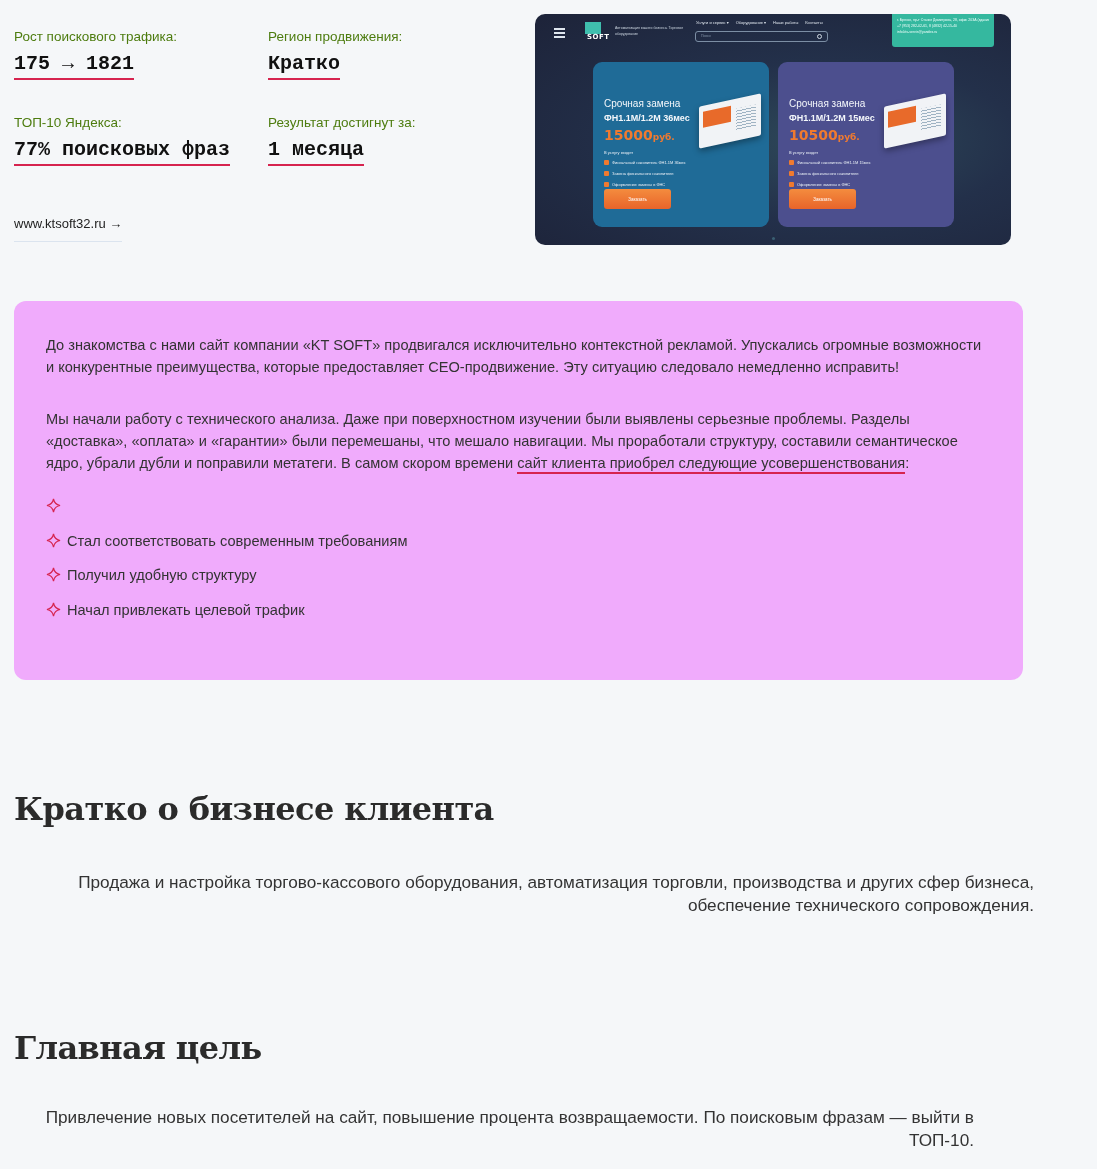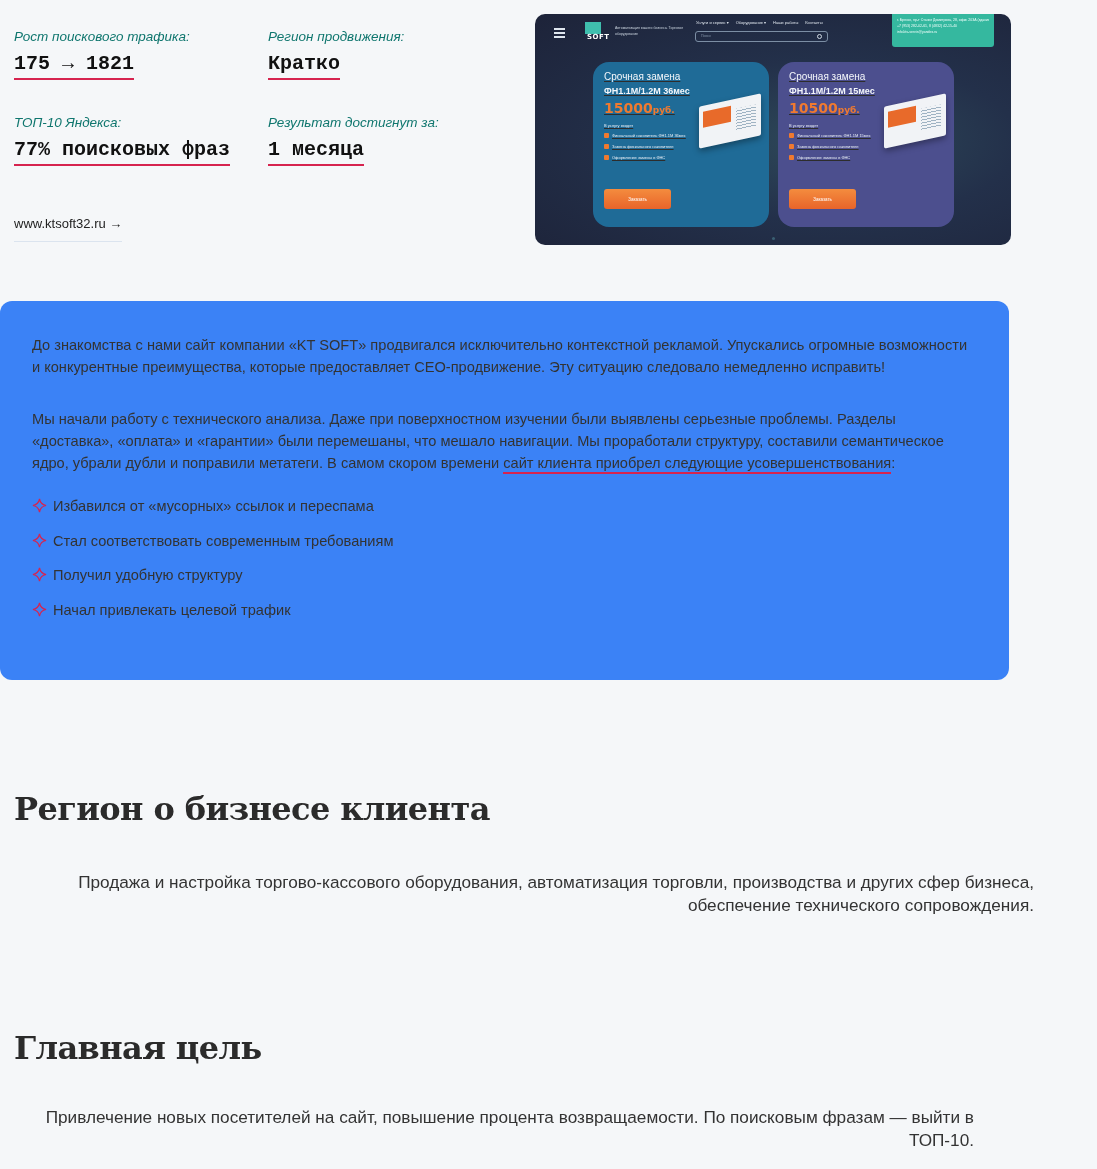--- a/index.html
+++ b/index.html
@@ -1,58 +1,58 @@
 <!DOCTYPE html>
 <html><head>
 <meta charset="utf-8">
 <style>
   * { box-sizing: border-box; margin: 0; padding: 0; }
   html, body { width: 1097px; height: 1169px; overflow: hidden; }
   body { background: #f5f7f9; font-family: "Liberation Sans", "DejaVu Sans", sans-serif; color: #2d2d2d; position: relative; }
 
   .stats { position: absolute; left: 14px; top: 28px; width: 500px; }
   .stat { position: absolute; }
-  .stat .lbl { font-size: 13.5px; color: #0f766e; line-height: 18px; white-space: nowrap; font-style: italic; }
+  .stat .lbl { font-size: 13.5px; color: #4d7c0f; line-height: 18px; white-space: nowrap; }
   .stat .val { display: inline-block; font-size: 20px; font-weight: 700; color: #111; margin-top: 6px; line-height: 24px; padding-bottom: 2px; border-bottom: 2px solid #d6244f; white-space: nowrap; font-family: Liberation Mono, monospace; }
   .site-link { position: absolute; left: 14px; top: 216px; font-size: 13px; color: #222; text-decoration: none; border-bottom: 1px solid #dbe4ef; padding-bottom: 10px; }
 
   .shot { position: absolute; left: 535px; top: 14px; width: 476px; height: 231px; border-radius: 10px; overflow: hidden;
           background: radial-gradient(ellipse at 62% 55%, #2e4a5a 0%, #23304a 45%, #1d2339 100%); }
   .shot .burger { position: absolute; left: 19px; top: 14px; width: 11px; }
   .shot .burger i { display: block; height: 1.5px; background: #dfe6ee; margin-bottom: 2.5px; }
   .shot .logo { position: absolute; left: 50px; top: 8px; width: 27px; height: 19px; }
   .shot .logo .kt { position: absolute; left: 0; top: 0; width: 16px; height: 12px; background: #3fbfae; }
   .shot .logo .soft { position: absolute; left: 2px; top: 11px; font-size: 7px; font-weight: 700; color: #fff; letter-spacing: 0.5px; font-family: "DejaVu Sans", sans-serif; }
   .shot .tagline { position: absolute; left: 80px; top: 11px; font-size: 3.5px; color: #c9d3de; line-height: 6px; width: 70px; }
   .shot .nav { position: absolute; left: 161px; top: 6px; display: flex; gap: 7px; }
   .shot .nav span { font-size: 4px; color: #dfe6ee; white-space: nowrap; }
   .shot .search { position: absolute; left: 160px; top: 17px; width: 133px; height: 11px; border: 1px solid #7c8ea4; border-radius: 3px; }
   .shot .search .ph { position: absolute; left: 5px; top: 2px; font-size: 3.5px; color: #8596aa; }
   .shot .search .mag { position: absolute; right: 5px; top: 2px; width: 5px; height: 5px; border: 1px solid #cfd8e2; border-radius: 50%; }
   .shot .contact { position: absolute; left: 357px; top: 0; width: 102px; height: 33px; background: #35b89f; border-radius: 0 0 3px 3px; padding: 3px 5px; }
   .shot .contact div { font-size: 3.5px; color: #f1fffb; line-height: 6px; white-space: nowrap; overflow: hidden; }
-  .card { position: absolute; top: 48px; width: 176px; height: 165px; border-radius: 16px; padding: 8px 11px 0; overflow: hidden; text-decoration: underline; }
+  .card { position: absolute; top: 48px; width: 176px; height: 165px; border-radius: 9px; padding: 35px 11px 0; overflow: hidden; }
   .card.blue { left: 58px; background: #1f6b97; }
   .card.purple { left: 243px; background: #4c4f8e; }
   .card .t1 { font-size: 10px; color: #f4f7fb; line-height: 14px; }
   .card .t2 { font-size: 9px; font-weight: 700; color: #f4f7fb; line-height: 15px; white-space: nowrap; }
   .card .price { font-size: 14px; font-weight: 700; color: #f07a2f; line-height: 18px; font-family: "DejaVu Sans", sans-serif; }
   .card .price small { font-size: 9px; }
   .card .inc { font-size: 4px; color: #e8eef5; margin-top: 4px; }
   .card ul { list-style: none; margin-top: 2px; }
   .card li { font-size: 4px; color: #e8eef5; line-height: 11px; display: flex; align-items: center; gap: 3px; white-space: nowrap; }
   .card li .chk { width: 5px; height: 5px; background: #f07a2f; border-radius: 1px; flex: 0 0 5px; }
   .card .order { position: absolute; left: 11px; top: 127px; width: 67px; height: 20px; border-radius: 3px; background: linear-gradient(#f48c3e, #e8642a); color: #fff; font-size: 4.5px; display: flex; align-items: center; justify-content: center; }
   .card .bignum { position: absolute; left: 96px; top: 126px; font-size: 56px; font-weight: 700; color: rgba(255,255,255,0.22); line-height: 52px; font-family: "DejaVu Sans", sans-serif; margin-top: 36px; }
   .card .box { position: absolute; right: 8px; top: 38px; width: 62px; height: 42px; transform: skewY(-12deg); background: #f1f3f6; border-radius: 2px; box-shadow: 0 3px 6px rgba(0,0,0,0.35); }
   .card .box::before { content: ""; position: absolute; left: 4px; top: 6px; width: 28px; height: 16px; background: #e86a2a; }
   .card .box::after { content: ""; position: absolute; right: 5px; top: 10px; width: 20px; height: 22px; background: repeating-linear-gradient(#f1f3f6 0 2px, #9fb3c3 2px 3px); }
   .shot .dot { position: absolute; left: 237px; top: 223px; width: 3px; height: 3px; border-radius: 50%; background: #3a5f72; }
 
-  .story { position: absolute; left: 0; top: 301px; width: 1009px; height: 379px; background: #3b82f6; border-radius: 12px; padding: 33px 32px 0; }
+  .story { position: absolute; left: 14px; top: 301px; width: 1009px; height: 379px; background: #f0abfc; border-radius: 12px; padding: 33px 32px 0; }
   .story p { font-size: 14.6px; line-height: 22.3px; color: #333; margin-bottom: 29px; }
   .story p .ul { border-bottom: 2px solid #d6244f; padding-bottom: 1px; }
   .story ul { list-style: none; margin-top: -7px; }
   .story li { font-size: 14.6px; color: #333; line-height: 20px; height: 34.5px; display: flex; align-items: flex-start; gap: 6px; }
   .story li .star { width: 15px; height: 15px; flex: 0 0 15px; margin-top: 2px; }
 
   .h2 { position: absolute; left: 14px; font-family: "DejaVu Serif", serif; font-weight: 700; font-size: 32px; color: #2b2b2b; letter-spacing: -0.6px; }
   .para { position: absolute; left: 14px; width: 1020px; font-size: 17.2px; line-height: 23px; color: #333; text-align: right; }
 </style>
 </head>
@@ -157,21 +157,20 @@
 </div>
 
 <div class="story">
   <p>До знакомства с нами сайт компании «KT SOFT» продвигался исключительно контекстной рекламой. Упускались огромные возможности и конкурентные преимущества, которые предоставляет СЕО-продвижение. Эту ситуацию следовало немедленно исправить!</p>
   <p><span>Мы начали работу с технического анализа. Даже при поверхностном изучении были выявлены серьезные проблемы. Разделы «доставка», «оплата» и «гарантии» были перемешаны, что мешало навигации. Мы проработали структуру, составили семантическое ядро, убрали дубли и поправили метатеги. В самом скором времени </span><span class="ul">сайт клиента приобрел следующие усовершенствования</span><span>:</span></p>
   <ul>
     <li>
       <svg class="star" viewBox="0 0 16 16">
           <path d="M8 1 Q9 7 15 8 Q9 9 8 15 Q7 9 1 8 Q7 7 8 1Z" fill="none" stroke="#d6244f" stroke-width="1.3"></path>
         </svg>
-      <span>Избавился от «мусорных» ссылок и переспама</span>
     </li>
     <li>
       <svg class="star" viewBox="0 0 16 16">
           <path d="M8 1 Q9 7 15 8 Q9 9 8 15 Q7 9 1 8 Q7 7 8 1Z" fill="none" stroke="#d6244f" stroke-width="1.3"></path>
         </svg>
       <span>Стал соответствовать современным требованиям</span>
     </li>
     <li>
       <svg class="star" viewBox="0 0 16 16">
           <path d="M8 1 Q9 7 15 8 Q9 9 8 15 Q7 9 1 8 Q7 7 8 1Z" fill="none" stroke="#d6244f" stroke-width="1.3"></path>
@@ -180,17 +179,17 @@
     </li>
     <li>
       <svg class="star" viewBox="0 0 16 16">
           <path d="M8 1 Q9 7 15 8 Q9 9 8 15 Q7 9 1 8 Q7 7 8 1Z" fill="none" stroke="#d6244f" stroke-width="1.3"></path>
         </svg>
       <span>Начал привлекать целевой трафик</span>
     </li>
   </ul>
 </div>
 
-<h2 class="h2" style="top:790px;">Регион о бизнесе клиента</h2>
+<h2 class="h2" style="top:790px;">Кратко о бизнесе клиента</h2>
 <p class="para" style="top:871px;">Продажа и настройка торгово-кассового оборудования, автоматизация торговли, производства и других сфер бизнеса, обеспечение технического сопровождения.</p>
 
 <h2 class="h2" style="top:1029px;">Главная цель</h2>
 <p class="para" style="top:1106px; width:960px;">Привлечение новых посетителей на сайт, повышение процента возвращаемости. По поисковым фразам — выйти в ТОП-10.</p>
 
 </body></html>

